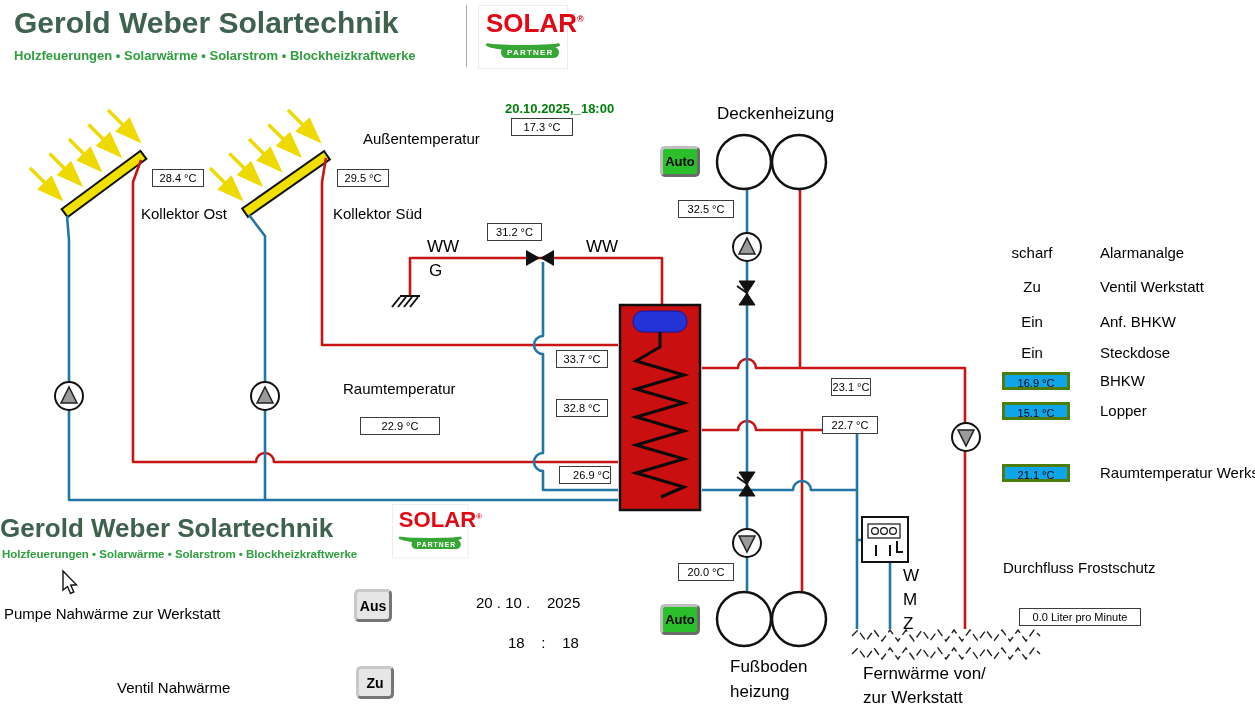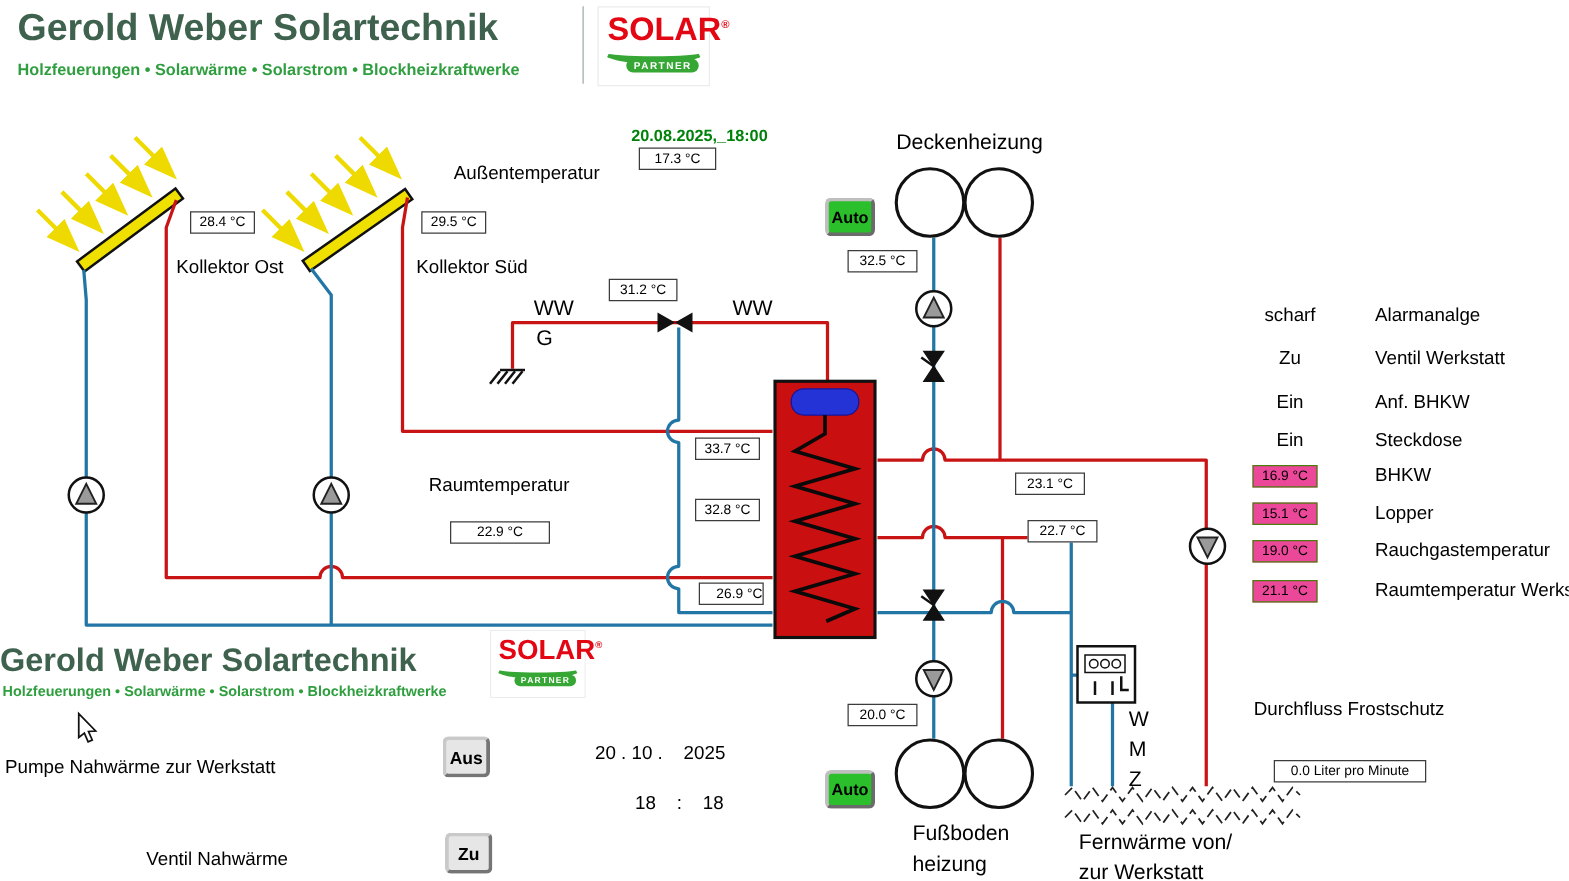--- a/index.html
+++ b/index.html
@@ -25,27 +25,27 @@
   .plogo .reg { font-size:9px; vertical-align:super; font-weight:bold; color:#e30613; }
   .plogo .swoosh { position:absolute; left:4px; top:28px; width:80px; height:17px;
     border:3px solid transparent; border-bottom:6px solid #36a635; border-radius:50%; }
   .plogo .partner { position:absolute; left:22px; top:41px; background:#36a635; color:#fff;
     font-size:8px; font-weight:bold; padding:1px 6px; border-radius:7px; letter-spacing:1.2px; }
   .plogo.small { transform:scale(0.85); transform-origin:top left; }
   .btn {
     position:absolute; z-index:3; display:flex; align-items:center; justify-content:center;
     font-family:inherit; font-weight:bold; border-radius:5px; color:#000;
   }
-  .btn.auto { width:40px; height:31px; background:#2bbf2b; border:3px outset #bfbfbf; font-size:13px;margin-top:12px; }
+  .btn.auto { width:40px; height:31px; background:#2bbf2b; border:3px outset #bfbfbf; font-size:13px; }
   .btn.gray { width:38px; height:33px; background:#e6e6e6; border:3px outset #c9c9c9; font-size:14px; }
   .green-dt { color:#00820a; font-weight:bold; font-size:13px; }
   .status-panel { position:absolute; z-index:3; left:1000px; top:236px; width:255px; height:260px; }
   .srow { position:absolute; left:0; width:100%; height:20px; }
   .sval { position:absolute; left:0; width:64px; text-align:center; font-size:15px; line-height:18px; }
-  .sval.boxed { left:2px; width:52px; height:18px; border:1px solid #4d7c0f; background:#ec4899;
+  .sval.boxed { left:2px; width:68px; height:18px; border:3px solid #4d7c0f; background:#0ea5e9;
     font-size:11px; line-height:16px; }
   .slab { position:absolute; left:100px; font-size:15px; line-height:18px; white-space:nowrap; }
 </style>
 </head>
 <body>
 
 <svg class="canvas" width="1255" height="705" viewBox="0 0 1255 705">
   <defs>
     <marker id="ah" markerWidth="9" markerHeight="8" refX="6.5" refY="3" orient="auto">
       <path d="M0,0 L8,3 L0,6 Z" fill="#eeda00"></path>
@@ -175,21 +175,21 @@
 <div class="company" style="left:14px; top:6px; font-size:30px;">Gerold Weber Solartechnik</div>
 <div class="tagline" style="left:14px; top:48px; font-size:13px;">Holzfeuerungen • Solarwärme • Solarstrom • Blockheizkraftwerke</div>
 <div class="vline" style="left:466px; top:5px; height:62px;"></div>
 
 <div class="plogo" style="left:478px; top:5px;">
   <div class="solar"><span>SOLAR</span><span class="reg">®</span></div>
   <div class="swoosh"></div>
   <div class="partner">PARTNER</div>
 </div>
 
-<div class="lbl green-dt" style="left:505px; top:101px;">20.08.2025,_18:00</div>
+<div class="lbl green-dt" style="left:505px; top:101px;">20.10.2025,_18:00</div>
 
 <div class="lbl" style="left:363px; top:130px;">Außentemperatur</div>
 <div class="tbox" style="left:511px; top:118px; width:62px;">17.3 °C</div>
 
 <div class="tbox" style="left:152px; top:169px;">28.4 °C</div>
 <div class="tbox" style="left:337px; top:169px;">29.5 °C</div>
 <div class="lbl" style="left:141px; top:205px;">Kollektor Ost</div>
 <div class="lbl" style="left:333px; top:205px;">Kollektor Süd</div>
 
 <div class="lbl lbl-lg" style="left:427px; top:237px;">WW</div>
@@ -201,21 +201,21 @@
 <button class="btn auto" style="left:660px; top:146px;">Auto</button>
 <div class="tbox" style="left:678px; top:200px; width:56px;">32.5 °C</div>
 
 <div class="lbl" style="left:343px; top:380px;">Raumtemperatur</div>
 <div class="tbox" style="left:360px; top:417px; width:80px;">22.9 °C</div>
 
 <div class="tbox" style="left:556px; top:350px;">33.7 °C</div>
 <div class="tbox" style="left:556px; top:399px;">32.8 °C</div>
 <div class="tbox" style="left:559px; top:466px;padding-left:13px;">26.9 °C</div>
 
-<div class="tbox" style="left:812px; top:378px; width:56px;">23.1 °C</div>
+<div class="tbox" style="left:831px; top:378px; width:40px;">23.1 °C</div>
 <div class="tbox" style="left:822px; top:416px; width:56px;">22.7 °C</div>
 
 <div class="status-panel">
   <div class="srow" style="top:8px;">
     <span class="sval">scharf</span>
     <span class="slab">Alarmanalge</span>
   </div>
   <div class="srow" style="top:42px;">
     <span class="sval">Zu</span>
     <span class="slab">Ventil Werkstatt</span>
@@ -228,24 +228,20 @@
     <span class="sval">Ein</span>
     <span class="slab">Steckdose</span>
   </div>
   <div class="srow" style="top:136px;">
     <span class="sval boxed">16.9 °C</span>
     <span class="slab">BHKW</span>
   </div>
   <div class="srow" style="top:166px;">
     <span class="sval boxed">15.1 °C</span>
     <span class="slab">Lopper</span>
-  </div>
-  <div class="srow" style="top:196px;">
-    <span class="sval boxed">19.0 °C</span>
-    <span class="slab">Rauchgastemperatur</span>
   </div>
   <div class="srow" style="top:228px;">
     <span class="sval boxed">21.1 °C</span>
     <span class="slab">Raumtemperatur Werkstatt</span>
   </div>
 </div>
 
 <div class="lbl" style="left:1003px; top:559px;">Durchfluss Frostschutz</div>
 <div class="tbox" style="left:1019px; top:583px; width:122px;margin-top:25px;">0.0 Liter pro Minute</div>
 

